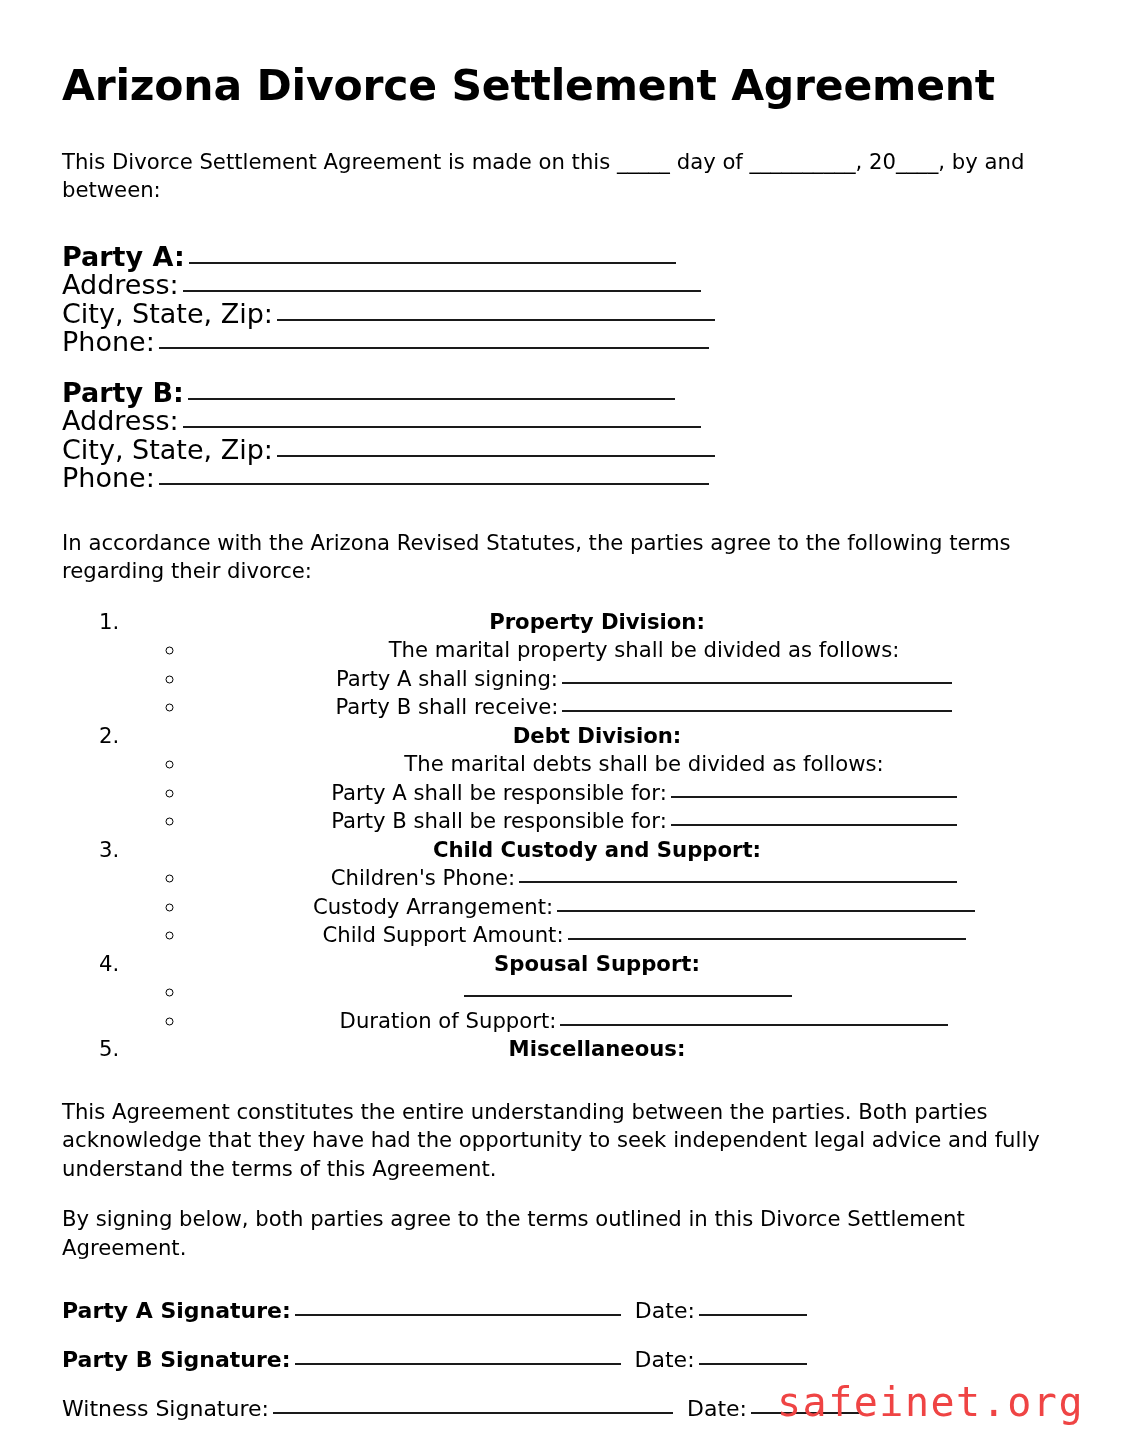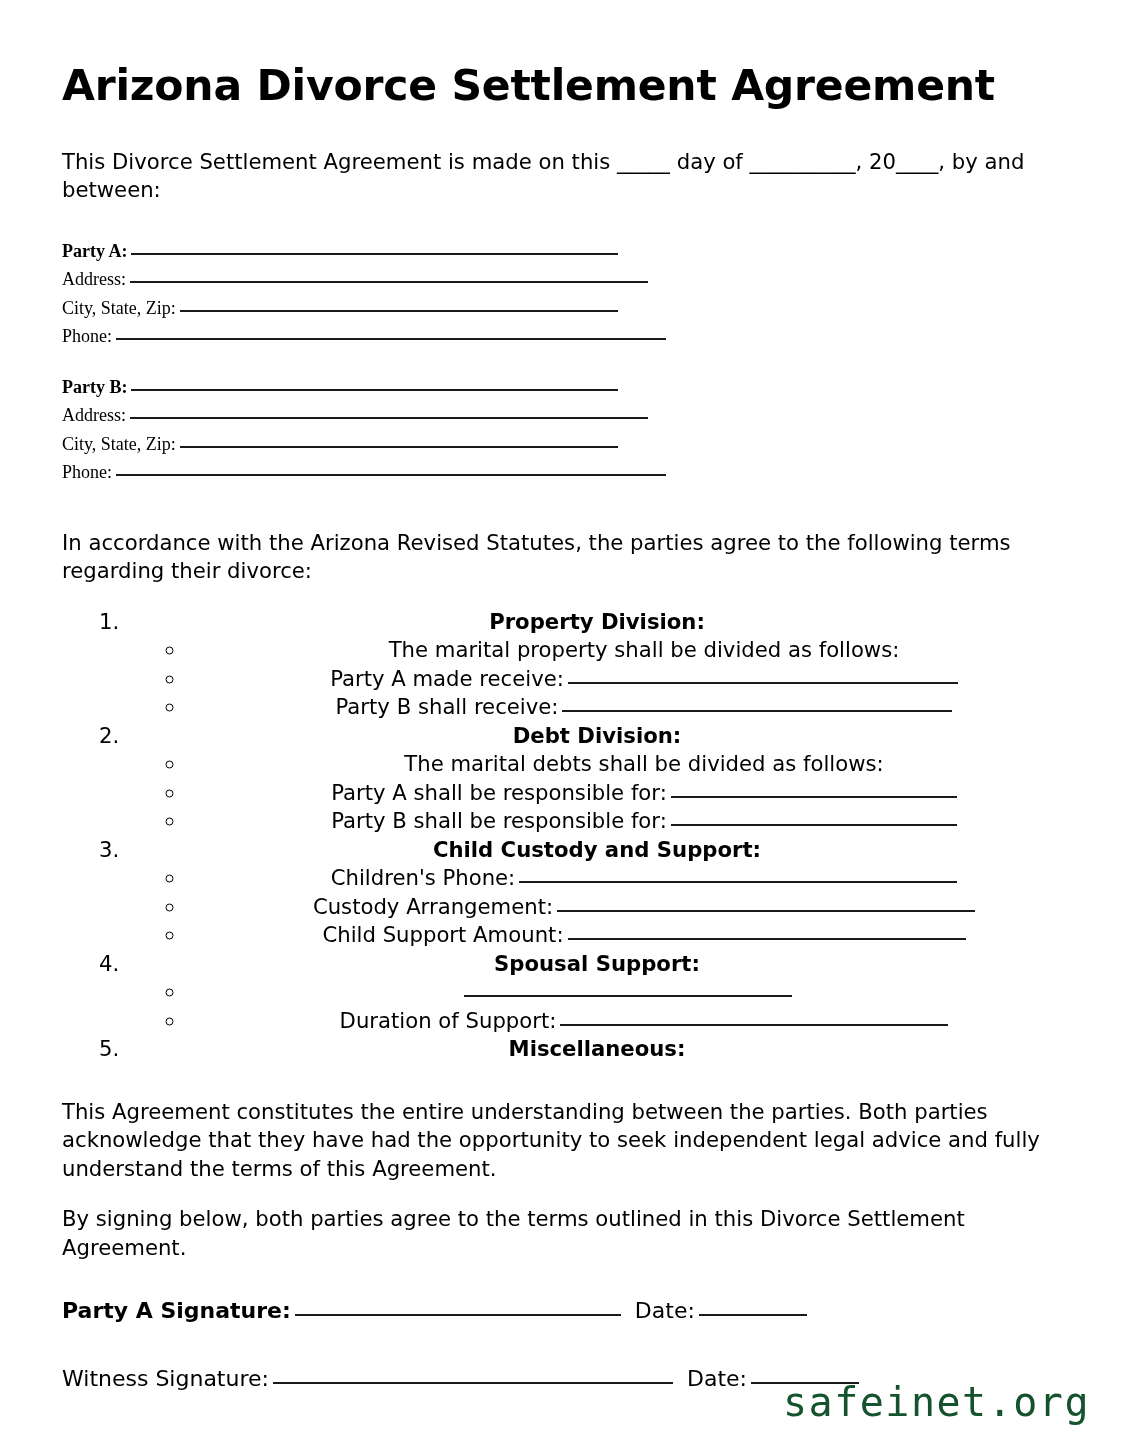--- a/index.html
+++ b/index.html
@@ -44,23 +44,22 @@
     margin: 0 0 0 0;
     max-width: 1000px;
   }
 
   .blk-gap-sm { height: 22px; }
   .blk-gap-md { height: 34px; }
   .blk-gap-lg { height: 40px; }
 
   
   .party-block {
-    font-size: 18px;
-    line-height: 1.345;
-    font-family: Liberation Serif, serif;
+    font-size: 27px;
+    line-height: 1.345;
   }
   .party-line {
     display: block;
     white-space: nowrap;
     height: 28.5px;
   }
   .party-line .lbl { }
   .party-line .lbl.bold { font-weight: bold; }
 
   .fill {
@@ -110,26 +109,26 @@
     height: 30px;
   }
   .sig-row .sig-lbl { font-weight: bold; }
   .sig-row .sig-lbl.plain { font-weight: normal; }
   .sig-row .date-lbl { font-weight: normal; }
   .sig-gap { height: 19px; }
 
   
   .watermark {
     position: absolute;
-    right: 34px;
+    right: 40px;
     bottom: 30px;
     font-family: "DejaVu Sans Mono", monospace;
     font-size: 40px;
     letter-spacing: 1.5px;
-    color: #14532d;
+    color: #ef4444;
     white-space: nowrap;
   }
 </style>
 </head>
 <body>
 
 <div class="page">
 
   <h1 class="doc-title">Arizona Divorce Settlement Agreement</h1>
 
@@ -174,21 +173,21 @@
   <p class="para">In accordance with the Arizona Revised Statutes, the parties agree to the following terms regarding their divorce:</p>
 
   <div class="blk-gap-sm"></div>
 
   <ol class="terms">
 
     <li>
       <span class="term-head">Property Division:</span>
       <ul class="sub">
         <li><span class="sub-text">The marital property shall be divided as follows:</span></li>
-        <li><span class="sub-text">Party A made receive:</span><span class="fill" style="width:390px;"></span></li>
+        <li><span class="sub-text">Party A shall signing:</span><span class="fill" style="width:390px;"></span></li>
         <li><span class="sub-text">Party B shall receive:</span><span class="fill" style="width:390px;"></span></li>
       </ul>
     </li>
 
     <li>
       <span class="term-head">Debt Division:</span>
       <ul class="sub">
         <li><span class="sub-text">The marital debts shall be divided as follows:</span></li>
         <li><span class="sub-text">Party A shall be responsible for:</span><span class="fill" style="width:286px;"></span></li>
         <li><span class="sub-text">Party B shall be responsible for:</span><span class="fill" style="width:286px;"></span></li>
@@ -227,20 +226,23 @@
   <p class="para">By signing below, both parties agree to the terms outlined in this Divorce Settlement Agreement.</p>
 
   <div class="blk-gap-md"></div>
 
   <div class="sig-row">
     <span class="sig-lbl">Party A Signature:</span><span class="fill" style="width:326px;"></span><span style="display:inline-block;width:14px;"></span><span class="date-lbl">Date:</span><span class="fill" style="width:108px;"></span>
   </div>
 
   <div class="sig-gap"></div>
 
+  <div class="sig-row">
+    <span class="sig-lbl">Party B Signature:</span><span class="fill" style="width:326px;"></span><span style="display:inline-block;width:14px;"></span><span class="date-lbl">Date:</span><span class="fill" style="width:108px;"></span>
+  </div>
 
   <div class="sig-gap"></div>
 
   <div class="sig-row">
     <span class="sig-lbl plain">Witness Signature:</span><span class="fill" style="width:400px;"></span><span style="display:inline-block;width:14px;"></span><span class="date-lbl">Date:</span><span class="fill" style="width:108px;"></span>
   </div>
 
   <div class="watermark">safeinet.org</div>
 
 </div>

